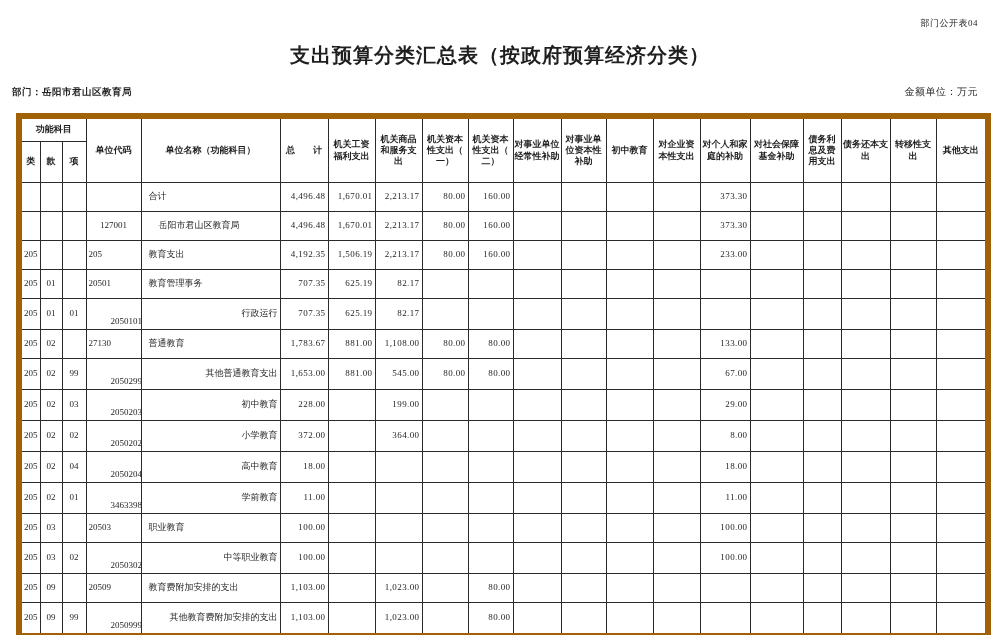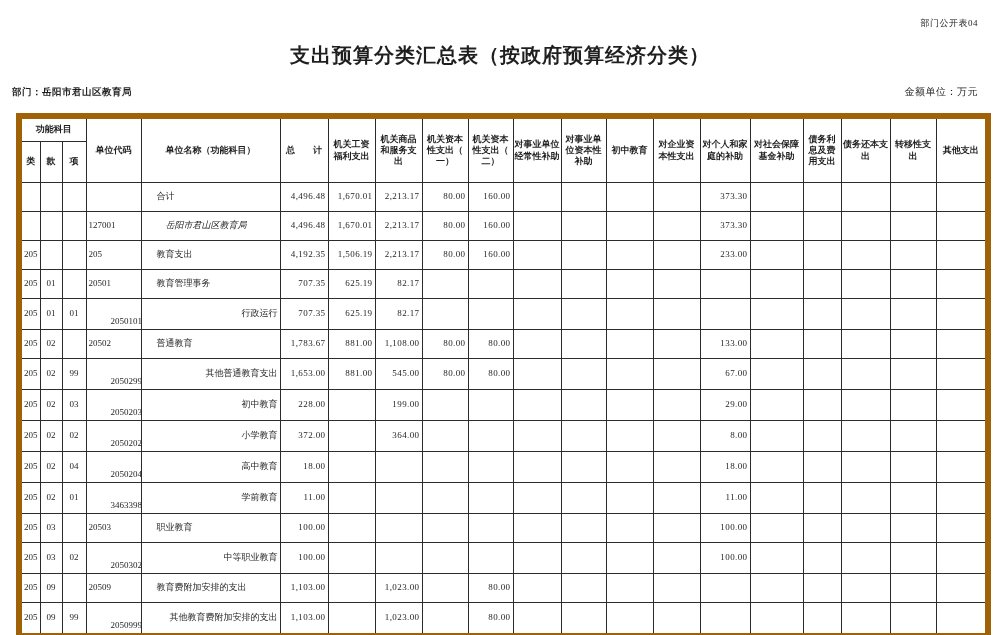--- a/index.html
+++ b/index.html
@@ -39,25 +39,25 @@
   }
   .budget th {
     font-weight:bold; text-align:center; vertical-align:middle;
     padding:1px 1px;
   }
   .budget thead tr:nth-child(1) th { height:20px; }
   .budget thead tr:nth-child(2) th { height:38px; }
   .budget tbody td { height:28px; vertical-align:middle; white-space:nowrap; }
   .c-code { text-align:center; }
   .c-unit { text-align:left; padding-left:2px; }
-  .c-unit.center { text-align:left; }
+  .c-unit.center { text-align:center; }
   .c-unit.low { vertical-align:bottom; padding-bottom:2px;padding-left:24px; }
   .c-name { text-align:left; }
-  .c-name.ind0 { padding-left:15px; }
-  .c-name.ind1 { padding-left:24px;font-style:italic; }
+  .c-name.ind0 { padding-left:7px; }
+  .c-name.ind1 { padding-left:17px; }
   .c-name.ind2 { padding-left:27px;text-align:right; }
   .c-num { text-align:right; padding-right:3px; letter-spacing:0.4px; }
 </style>
 </head>
 <body>
 
 <div class="page">
   <div class="doc-code">部门公开表04</div>
   <h1 class="title">支出预算分类汇总表（按政府预算经济分类）</h1>
   <div class="meta-row">
@@ -223,21 +223,21 @@
           <td class="c-num"></td>
           <td class="c-num"></td>
           <td class="c-num"></td>
           <td class="c-num"></td>
           <td class="c-num"></td>
         </tr>
         <tr>
           <td class="c-code">205</td>
           <td class="c-code">02</td>
           <td class="c-code"></td>
-          <td class="c-unit">20502</td>
+          <td class="c-unit">27130</td>
           <td class="c-name ind0">普通教育</td>
           <td class="c-num">1,783.67</td>
           <td class="c-num">881.00</td>
           <td class="c-num">1,108.00</td>
           <td class="c-num">80.00</td>
           <td class="c-num">80.00</td>
           <td class="c-num"></td>
           <td class="c-num"></td>
           <td class="c-num"></td>
           <td class="c-num"></td>

